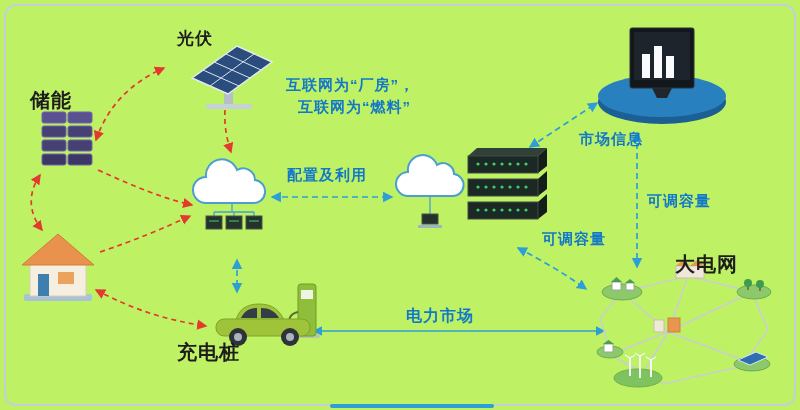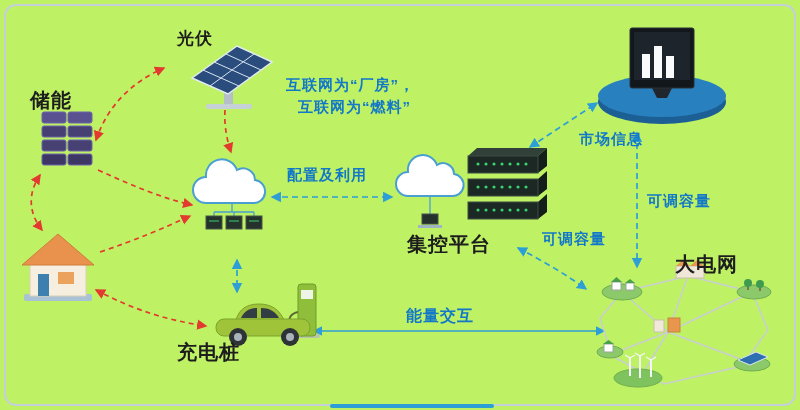--- a/index.html
+++ b/index.html
@@ -184,25 +184,24 @@
       <circle cx="238" cy="337" r="9" fill="#2e3337"></circle>
         <circle cx="238" cy="337" r="4" fill="#aab4bb"></circle>
       <circle cx="290" cy="337" r="9" fill="#2e3337"></circle>
         <circle cx="290" cy="337" r="4" fill="#aab4bb"></circle>
     </g>
   </svg>
 
   <div class="lbl" style="left:177px;top:27px;font-size:17px">光伏</div>
   <div class="lbl" style="left:30px;top:87px">储能</div>
   <div class="lbl" style="left:177px;top:339px">充电桩</div>
-  <div class="lbl" style="left:407px;top:231px">集控平台</div>
   <div class="lbl" style="left:675px;top:251px">大电网</div>
 
   <div class="ann" style="left:286px;top:76px">互联网为“厂房”，</div>
   <div class="ann" style="left:298px;top:98px">互联网为“燃料”</div>
   <div class="ann" style="left:287px;top:166px">配置及利用</div>
   <div class="ann" style="left:579px;top:130px">市场信息</div>
   <div class="ann" style="left:647px;top:192px">可调容量</div>
   <div class="ann" style="left:542px;top:230px">可调容量</div>
-  <div class="ann" style="left:406px;top:306px;font-size:16px">能量交互</div>
+  <div class="ann" style="left:406px;top:306px;font-size:16px">电力市场</div>
 
   <div class="bottom-accent"></div>
 </div>
 
 </body></html>

